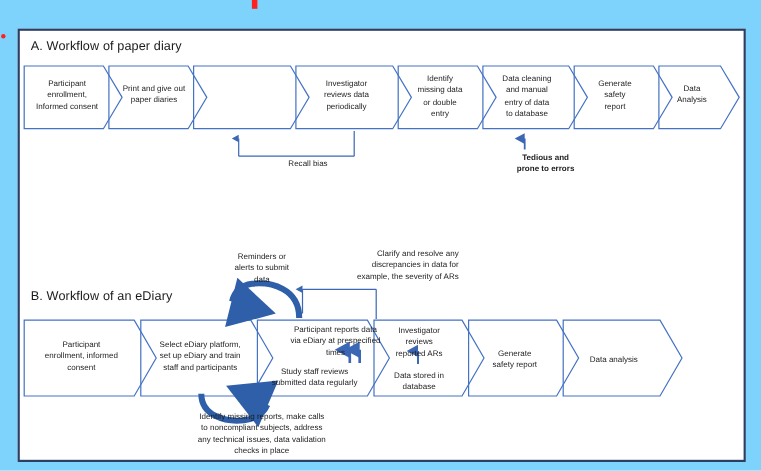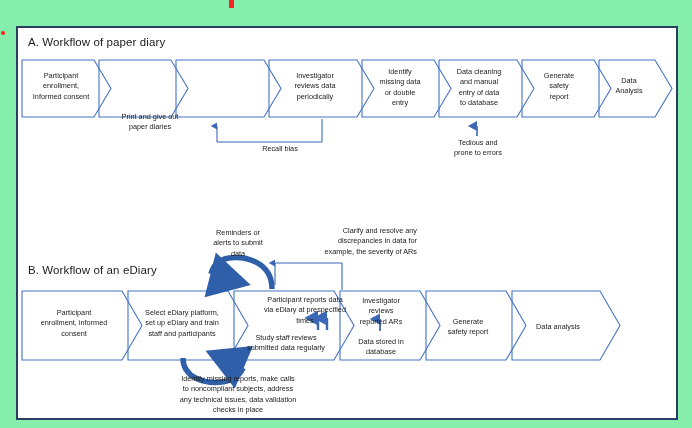--- a/index.html
+++ b/index.html
@@ -7,21 +7,21 @@
     padding: 0;
     background: #ffffff;
   }
   body {
     font-family: "Liberation Sans", sans-serif;
   }
   #canvas {
     position: relative;
     width: 692px;
     height: 428px;
-    background: #86efac;
+    background: #7dd3fc;
     overflow: hidden;
   }
   .red-dot {
     position: absolute;
     background: #ff2020;
   }
   .outer-frame {
     position: absolute;
     left: 16px;
     top: 26px;
@@ -145,41 +145,41 @@
     <g fill="none" stroke="#2E5FA8" stroke-width="5.5">
       <path d="M183,358 C183,378 205,384 222,382 C233,380.6 240,375 243,368" marker-end="url(#thickArr)"></path>
     </g>
   </svg>
 
   <div class="section-title" style="left:28px; top:36px;">A. Workflow of paper diary</div>
 
   <div class="chev-label" style="left:22px; top:71px; width:78px;">Participant
 enrollment,
 Informed consent</div>
-  <div class="chev-label" style="left:111px; top:76px; width:78px;margin-top:36px;">Print and give out
+  <div class="chev-label" style="left:101px; top:76px; width:78px;">Print and give out
 paper diaries</div>
   <div class="chev-label" style="left:272px; top:71px; width:86px;">Investigator
 reviews data
 periodically</div>
   <div class="chev-label" style="left:364px; top:67px; width:72px;">Identify
 missing data
 or double
 entry</div>
   <div class="chev-label" style="left:441px; top:67px; width:76px;">Data cleaning
 and manual
 entry of data
 to database</div>
   <div class="chev-label" style="left:524px; top:71px; width:70px;">Generate
 safety
 report</div>
   <div class="chev-label" style="left:600px; top:76px; width:58px;">Data
 Analysis</div>
 
   <div class="anno" style="left:240px; top:144px; width:80px;">Recall bias</div>
-  <div class="anno" style="left:438px; top:138px; width:80px;">Tedious and
+  <div class="anno" style="left:456px; top:138px; width:80px;font-weight:bold;">Tedious and
 prone to errors</div>
 
   <div class="section-title" style="left:28px; top:264px;">B. Workflow of an eDiary</div>
 
   <div class="anno" style="left:199px; top:228px; width:78px;">Reminders or
 alerts to submit
 data</div>
 
   <div class="anno left-align" style="left:297px; top:226px; width:120px;">Clarify and resolve any
 discrepancies in data for

